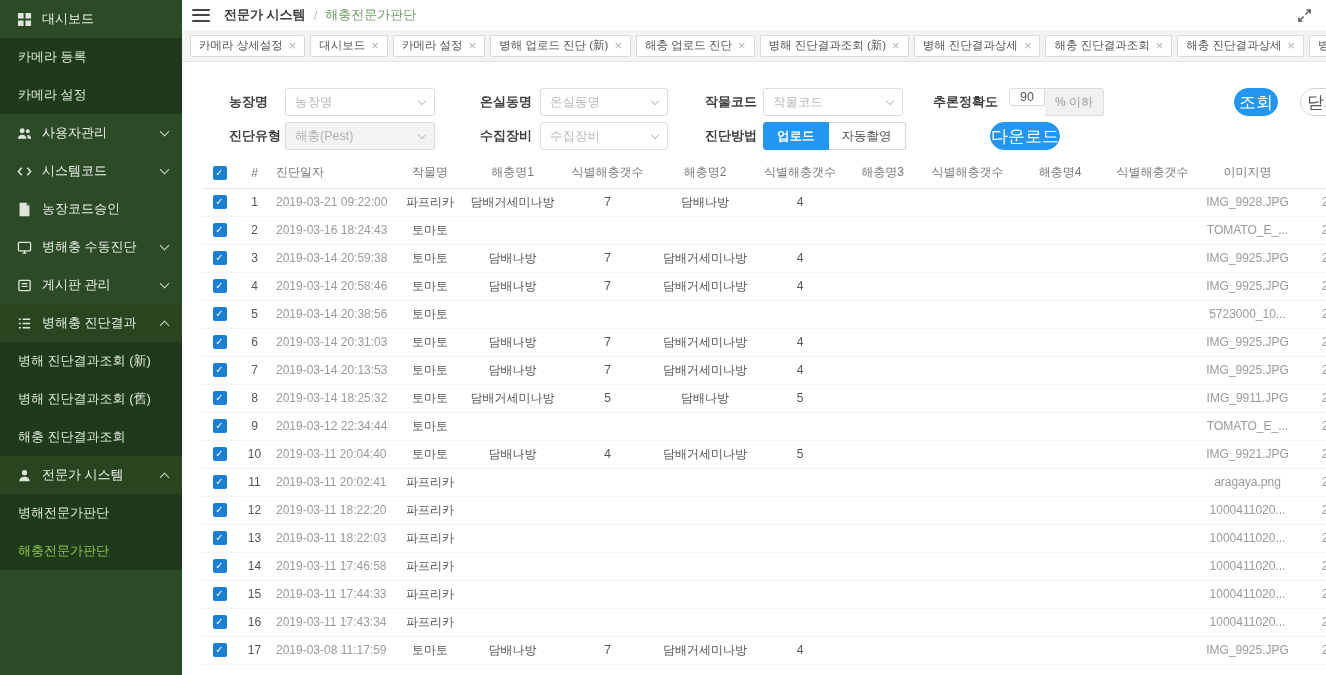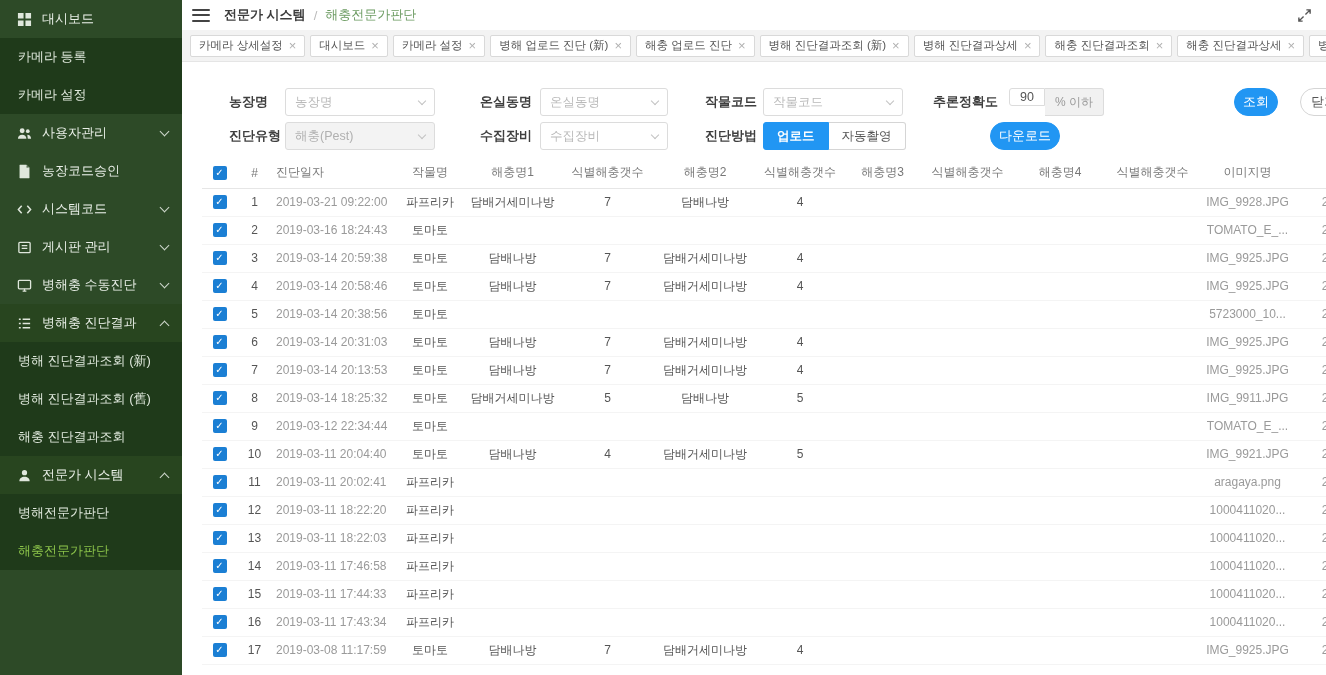--- a/index.html
+++ b/index.html
@@ -46,21 +46,21 @@
 
   
   .filters{position:relative;height:62px;margin-top:26px;font-size:13px;}
   .f-label{position:absolute;font-weight:bold;color:#3f3f3f;line-height:28px;height:28px;white-space:nowrap;}
   .f-field{position:absolute;height:28px;border:1px solid #dcdcdc;border-radius:3px;background:#fff;display:flex;align-items:center;padding:0 9px;color:#b9b9b9;font-size:12.5px;cursor:pointer;}
   .f-field .ph{overflow:hidden;white-space:nowrap;}
   .f-field .caret{margin-left:auto;width:6px;height:6px;border-right:1.5px solid #c2c2c2;border-bottom:1.5px solid #c2c2c2;transform:rotate(45deg);margin-top:-3px;flex-shrink:0;}
   .f-field.disabled{background:#f3f3f3;color:#b0b0b0;}
   .acc-input{position:absolute;width:36px;height:18px;border:1px solid #dcdcdc;border-radius:3px 0 0 3px;text-align:center;font-size:12.5px;color:#555;outline:none;font-family:inherit;}
   .acc-suffix{position:absolute;height:28px;background:#f1f1f1;border:1px solid #dcdcdc;border-left:none;border-radius:0 3px 3px 0;display:flex;align-items:center;padding:8px 10px;color:#999;font-size:12px;white-space:nowrap;}
-  .btn{position:absolute;height:28px;border-radius:14px;font-size:13px;display:flex;align-items:center;justify-content:center;cursor:pointer;font-family:inherit;white-space:nowrap;}
+  .btn{position:absolute;height:28px;border-radius:14px;font-size:17px;display:flex;align-items:center;justify-content:center;cursor:pointer;font-family:inherit;white-space:nowrap;}
   .btn-blue{background:var(--accent-blue);color:#fff;border:1px solid var(--accent-blue);}
   .btn-white{background:#fff;color:#555;border:1px solid #d5d5d5;}
   .seg{position:absolute;display:flex;}
   .seg-btn{height:28px;padding:0 13px;font-size:12.5px;display:flex;align-items:center;border:1px solid #d5d5d5;background:#fff;color:#555;cursor:pointer;white-space:nowrap;}
   .seg-btn.active{background:var(--accent-blue);border-color:var(--accent-blue);color:#fff;}
   .seg-btn:first-child{border-radius:3px 0 0 3px;font-weight:bold;}
   .seg-btn:last-child{border-radius:0 3px 3px 0;border-left:none;}
 
   
   .table-wrap{margin-left:20px;margin-top:8px;overflow:hidden;}
@@ -94,53 +94,53 @@
             <path d="M1 13.5c0-2.6 2-4.2 4.5-4.2s4.5 1.6 4.5 4.2z"></path>
             <circle cx="11.5" cy="5.5" r="2"></circle>
             <path d="M11 9.4c2.3.2 4 1.6 4 4.1h-3.5z"></path>
           </svg>
         </span>
         <span class="sb-label">사용자관리</span>
         <span class="chev down"></span>
       </div>
       <div class="sb-item">
         <span class="sb-icon">
+          <svg viewBox="0 0 16 16" fill="none" stroke="currentColor" stroke-width="1.6">
+            <path d="M5 4L1.5 8 5 12M11 4l3.5 4L11 12"></path>
+          </svg>
+        </span>
+        <span class="sb-label">시스템코드</span>
+        <span class="chev down"></span>
+      </div>
+      <div class="sb-item">
+        <span class="sb-icon">
           <svg viewBox="0 0 16 16" fill="currentColor">
             <path d="M3 1h7l3 3v11H3zM10 1v3h3" stroke="currentColor" stroke-width="0.5"></path>
           </svg>
         </span>
         <span class="sb-label">농장코드승인</span>
       </div>
       <div class="sb-item">
         <span class="sb-icon">
-          <svg viewBox="0 0 16 16" fill="none" stroke="currentColor" stroke-width="1.6">
-            <path d="M5 4L1.5 8 5 12M11 4l3.5 4L11 12"></path>
-          </svg>
-        </span>
-        <span class="sb-label">시스템코드</span>
+          <svg viewBox="0 0 16 16" fill="none" stroke="currentColor" stroke-width="1.4">
+            <rect x="1.5" y="2.5" width="13" height="9" rx="1"></rect>
+            <path d="M6 14h4M8 11.5V14"></path>
+          </svg>
+        </span>
+        <span class="sb-label">병해충 수동진단</span>
         <span class="chev down"></span>
       </div>
       <div class="sb-item">
         <span class="sb-icon">
           <svg viewBox="0 0 16 16" fill="none" stroke="currentColor" stroke-width="1.4">
             <rect x="2" y="2.5" width="12" height="11" rx="1"></rect>
             <path d="M5 6h6M5 9h6"></path>
           </svg>
         </span>
         <span class="sb-label">게시판 관리</span>
-        <span class="chev down"></span>
-      </div>
-      <div class="sb-item">
-        <span class="sb-icon">
-          <svg viewBox="0 0 16 16" fill="none" stroke="currentColor" stroke-width="1.4">
-            <rect x="1.5" y="2.5" width="13" height="9" rx="1"></rect>
-            <path d="M6 14h4M8 11.5V14"></path>
-          </svg>
-        </span>
-        <span class="sb-label">병해충 수동진단</span>
         <span class="chev down"></span>
       </div>
       <div class="sb-item open">
         <span class="sb-icon">
           <svg viewBox="0 0 16 16" fill="none" stroke="currentColor" stroke-width="1.5">
             <path d="M2 3.5h2M6 3.5h8M2 8h2M6 8h8M2 12.5h2M6 12.5h8"></path>
           </svg>
         </span>
         <span class="sb-label">병해충 진단결과</span>
         <span class="chev up"></span>

